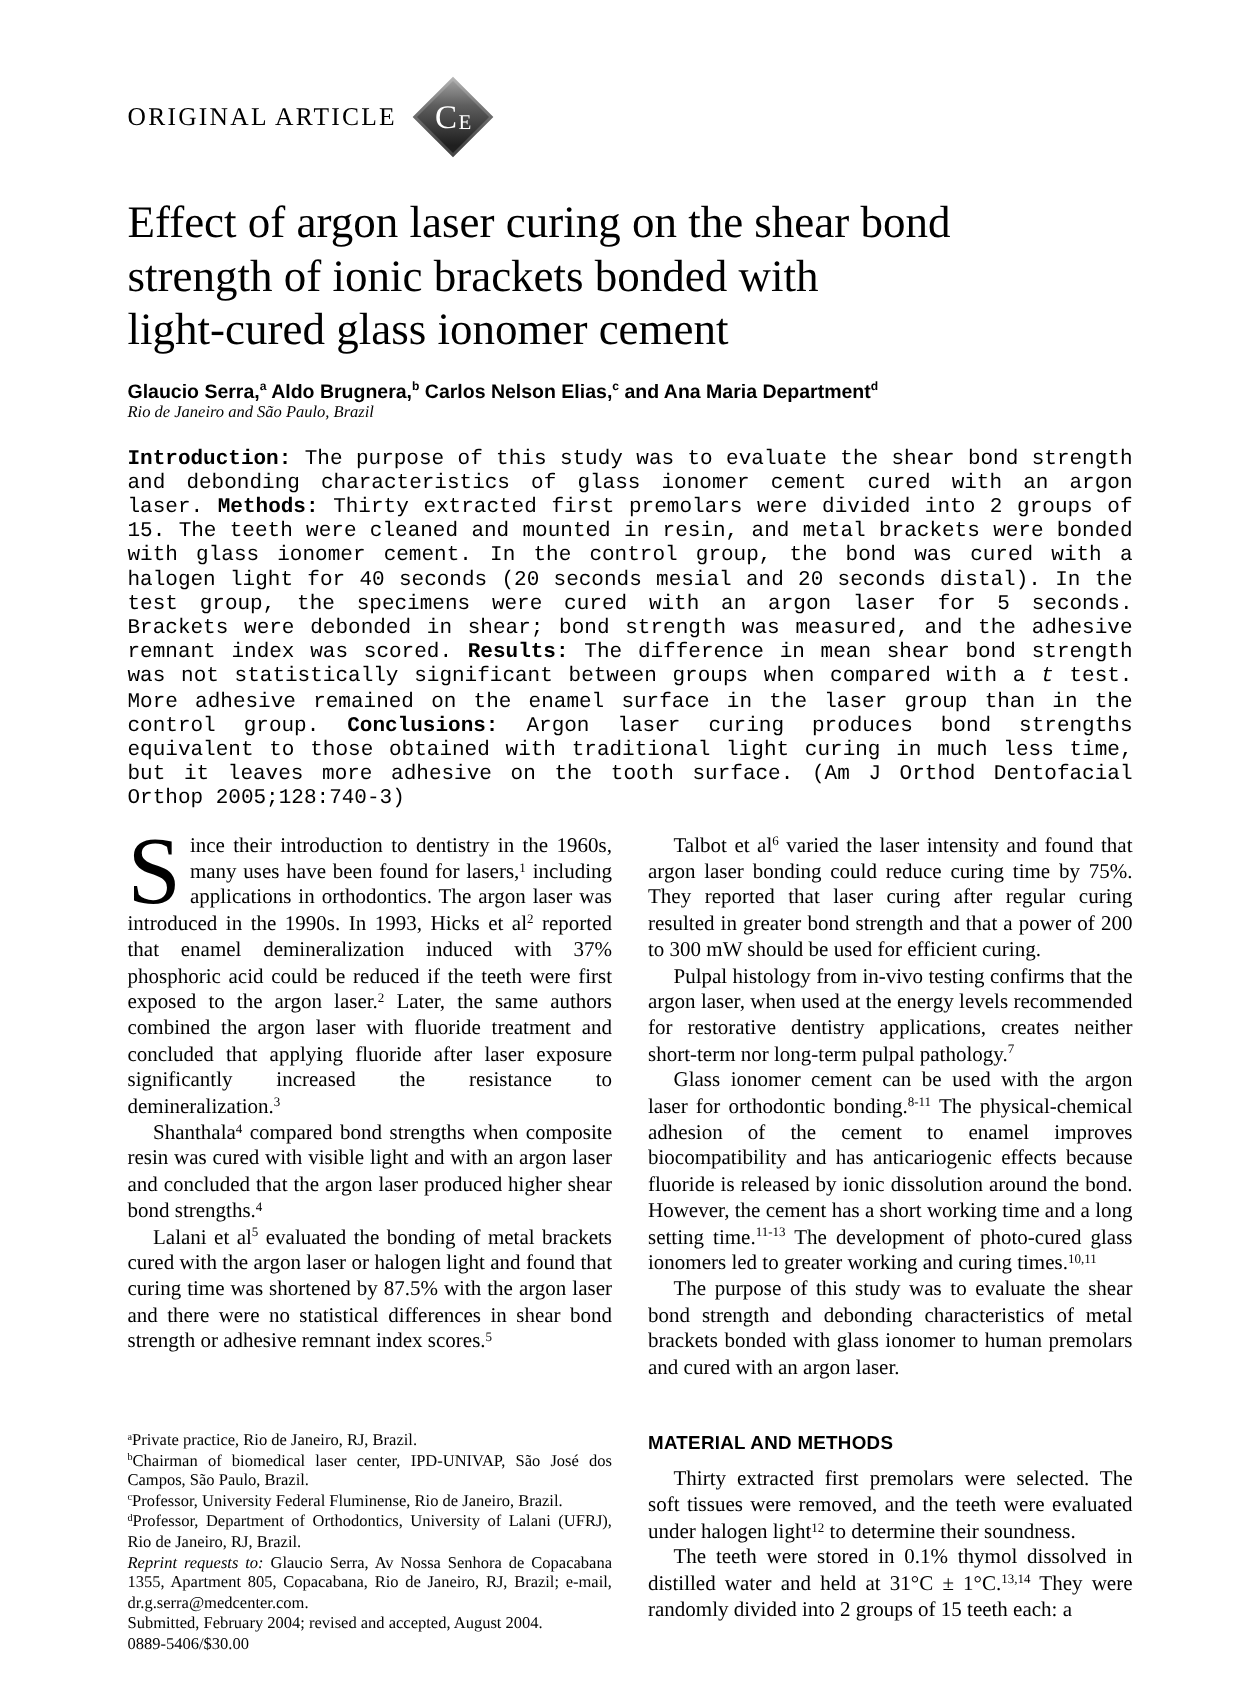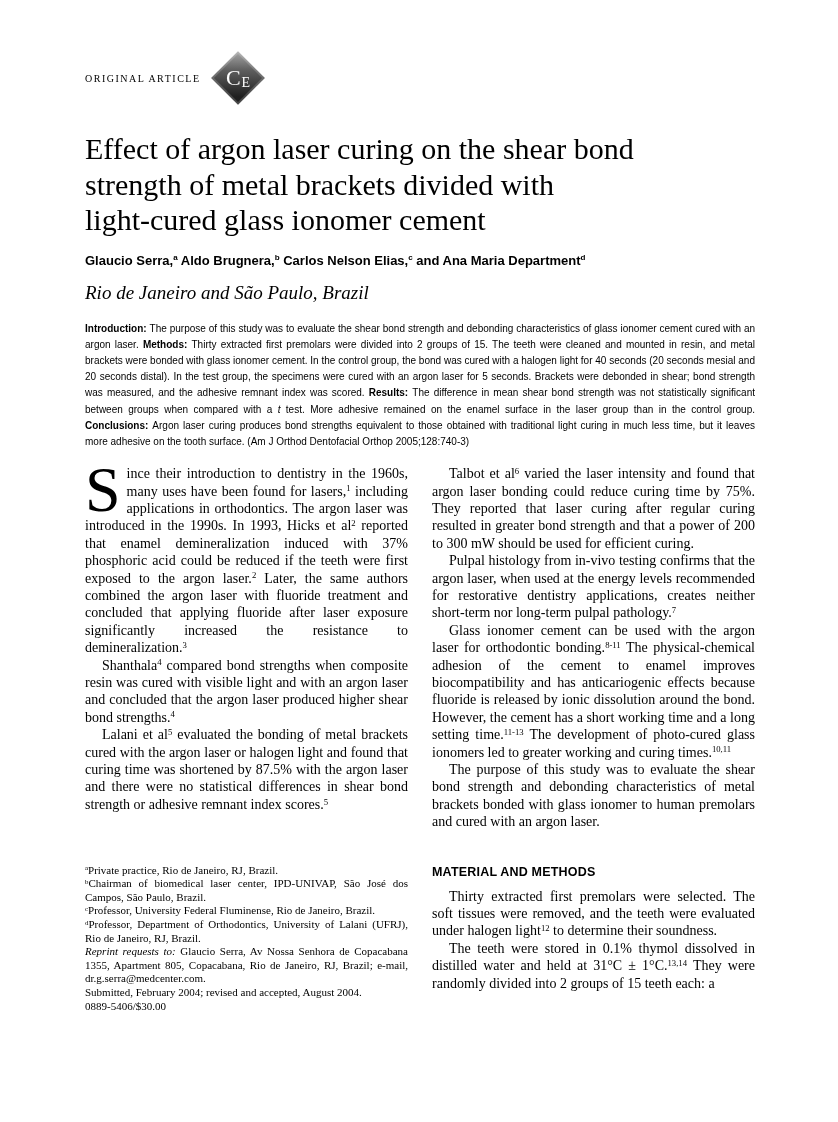--- a/index.html
+++ b/index.html
@@ -5,42 +5,42 @@
   html, body { margin: 0; padding: 0; background: #ffffff; }
   .page {
     width: 838px; height: 1122px; box-sizing: border-box;
     background: var(--paper, #ffffff); color: var(--ink, #000000);
     position: relative; overflow: hidden;
     padding: 50px 83px 0 85px;
     font-family: "Liberation Serif", serif;
   }
   
   .kicker-row { display: flex; align-items: center; height: 56px; }
-  .kicker { font-size: 10px; letter-spacing: 1.5px; }
+  .kicker { font-size: 17px; letter-spacing: 1.5px; }
   .ce-badge { position: relative; width: 56px; height: 56px; margin-left: 9px; flex: 0 0 auto; }
   .ce-diamond {
     position: absolute; left: 9px; top: 9px; width: 38px; height: 38px;
     transform: rotate(45deg);
     background: linear-gradient(135deg, var(--badge_light, #a9a9a9) 0%, var(--badge_mid, #5f5f5f) 35%, var(--badge_dark, #1f1f1f) 85%);
     box-shadow: inset 0 0 0 2px rgba(255,255,255,0.18);
   }
   .ce-letters {
     position: absolute; inset: 0; display: flex; align-items: center; justify-content: center;
     color: var(--badge_text, #ffffff); font-family: "Liberation Serif", serif;
   }
   .ce-c { font-size: 22px; line-height: 1; }
   .ce-e { font-size: 14px; line-height: 1; position: relative; top: 5px; left: 1px; }
   
   .title { font-size: 30px; line-height: 35.5px; font-weight: 400; margin: 25px 0 0; white-space: pre-line; }
   .authors { margin-top: 15px; font-family: "Liberation Sans", sans-serif; font-size: 13px; font-weight: bold; }
-  .location { margin-top: 14px; font-style: italic; font-size: 19px; }
+  .location { margin-top: 1px; font-style: italic; font-size: 11px; }
   
   .abstract {
-    margin-top: 17px; font-family: Liberation Sans, sans-serif;
-    font-size: 10px; line-height: 16.2px; text-align: justify;
+    margin-top: 17px; font-family: Liberation Mono, monospace;
+    font-size: 14px; line-height: 16.2px; text-align: justify;
   }
   
   .columns { margin-top: 15px; display: flex; gap: 24px; height: 548px; }
   .col { width: 323px; display: flex; flex-direction: column; }
   .body-text { font-size: 14px; line-height: 17.4px; text-align: justify; }
   .body-text p { margin: 0; text-indent: 17px; -webkit-hyphens: auto; hyphens: auto; }
   .body-text p.first { text-indent: 0; }
   .dropcap { float: left; font-size: 64px; line-height: 50px; padding: 0 6px 0 0; }
   .section-heading {
     font-family: "Liberation Sans", sans-serif; font-size: 12.5px; font-weight: bold;
@@ -65,21 +65,21 @@
     <span class="ce-badge">
       <span class="ce-diamond"></span>
       <span class="ce-letters">
           <span class="ce-c">C</span>
           <span class="ce-e">E</span>
         </span>
     </span>
   </div>
 
   <h1 class="title">Effect of argon laser curing on the shear bond
-strength of metal brackets divided with
+strength of ionic brackets bonded with
 light-cured glass ionomer cement</h1>
 
   <div class="authors"><span>Glaucio Serra,</span><sup>a</sup><span> Aldo Brugnera,</span><sup>b</sup><span> Carlos Nelson Elias,</span><sup>c</sup><span> and Ana Maria Department</span><sup>d</sup></div>
 
   <div class="location">Rio de Janeiro and São Paulo, Brazil</div>
 
   <div class="abstract"><span class="b">Introduction: </span><span>The purpose of this study was to evaluate the shear bond strength and debonding characteristics of glass ionomer cement cured with an argon laser. </span><span class="b">Methods: </span><span>Thirty extracted first premolars were divided into 2 groups of 15. The teeth were cleaned and mounted in resin, and metal brackets were bonded with glass ionomer cement. In the control group, the bond was cured with a halogen light for 40 seconds (20 seconds mesial and 20 seconds distal). In the test group, the specimens were cured with an argon laser for 5 seconds. Brackets were debonded in shear; bond strength was measured, and the adhesive remnant index was scored. </span><span class="b">Results: </span><span>The difference in mean shear bond strength was not statistically significant between groups when compared with a </span><span class="i">t</span><span> test. More adhesive remained on the enamel surface in the laser group than in the control group. </span><span class="b">Conclusions: </span><span>Argon laser curing produces bond strengths equivalent to those obtained with traditional light curing in much less time, but it leaves more adhesive on the tooth surface. (Am J Orthod Dentofacial Orthop 2005;128:740-3)</span></div>
 
   <div class="columns">
 

